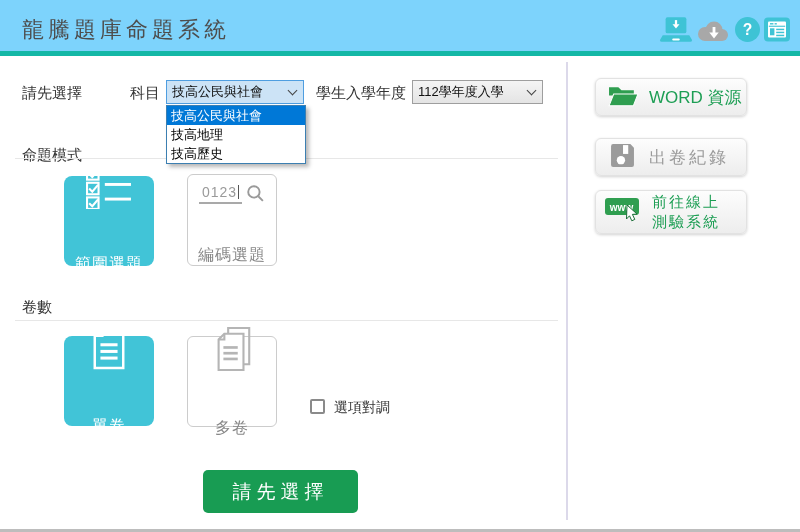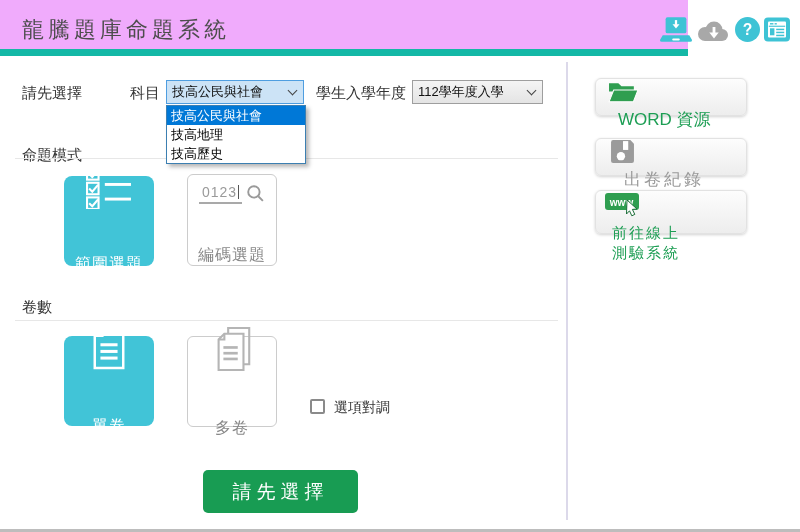--- a/index.html
+++ b/index.html
@@ -1,21 +1,21 @@
 <!DOCTYPE html>
 <html><head>
 <meta charset="utf-8">
 <style>
   * { margin:0; padding:0; box-sizing:border-box; }
   html,body { background:#fff; }
   body { font-family:"Liberation Sans","DejaVu Sans",sans-serif; }
   .page { position:relative; width:800px; height:532px; background:#fff; overflow:hidden; }
 
   
-  .header { position:absolute; top:0; left:0; width:688px; height:56px; background:#f0abfc; border-bottom:7px solid #14b8a6; }
+  .header { position:absolute; top:0; left:0; width:800px; height:56px; background:#7dd3fc; border-bottom:5px solid #14b8a6; }
   .title { position:absolute; left:22px; top:15px; font-size:22px; color:#4d4d4d; letter-spacing:4px; }
   .hicon { position:absolute; top:16px; }
   .hicon.laptop { left:659px; }
   .hicon.cloud  { left:694px; top:19px; }
   .hicon.help   { left:735px; top:17px; }
   .hicon.list   { left:764px; top:17px; }
 
   
   .label { position:absolute; font-size:15px; color:#333; }
   .prompt { left:22px; top:84px; }
@@ -58,21 +58,21 @@
 
   
   .checkbox { position:absolute; left:310px; top:399px; width:15px; height:15px; border:2px solid #8a8a8a; border-radius:2px; background:#fff; cursor:pointer; }
   .checkbox-label { position:absolute; left:334px; top:399px; font-size:14px; color:#333; }
 
   
   .submit { position:absolute; left:203px; top:470px; width:155px; height:43px; background:#189c53; border:none; border-radius:5px; color:#fff; font-size:19px; letter-spacing:5px; cursor:pointer; font-family:inherit; }
 
   
   .vdivider { position:absolute; left:566px; top:62px; width:2px; height:458px; background:#dcd9ea; }
-  .side-btn { position:absolute; left:595px; width:152px; border-radius:6px; background:linear-gradient(#fdfdfd,#ededed); border:1px solid #e2e2e2; box-shadow:0 1px 3px rgba(0,0,0,0.18); display:flex; cursor:pointer;flex-direction:column; }
+  .side-btn { position:absolute; left:595px; width:152px; border-radius:6px; background:linear-gradient(#fdfdfd,#ededed); border:1px solid #e2e2e2; box-shadow:0 1px 3px rgba(0,0,0,0.18); display:flex; align-items:center; cursor:pointer; }
   .btn-word { top:78px; height:38px; padding-left:12px; }
   .btn-word .side-text { color:#1d9e54; font-size:17px; margin-left:10px; }
   .btn-record { top:138px; height:38px; padding-left:14px; }
   .btn-record .side-text { color:#9b9b9b; font-size:17px; letter-spacing:3px; margin-left:14px; }
   .btn-online { top:190px; height:44px; padding-left:8px; }
   .online-text { color:#1d9e54; font-size:15px; letter-spacing:2px; line-height:1.35; margin-left:8px; text-align:left; }
 
   .bottom-edge { position:absolute; left:0; bottom:0; width:800px; height:3px; background:#bdbdbd; }
 </style>
 </head>

